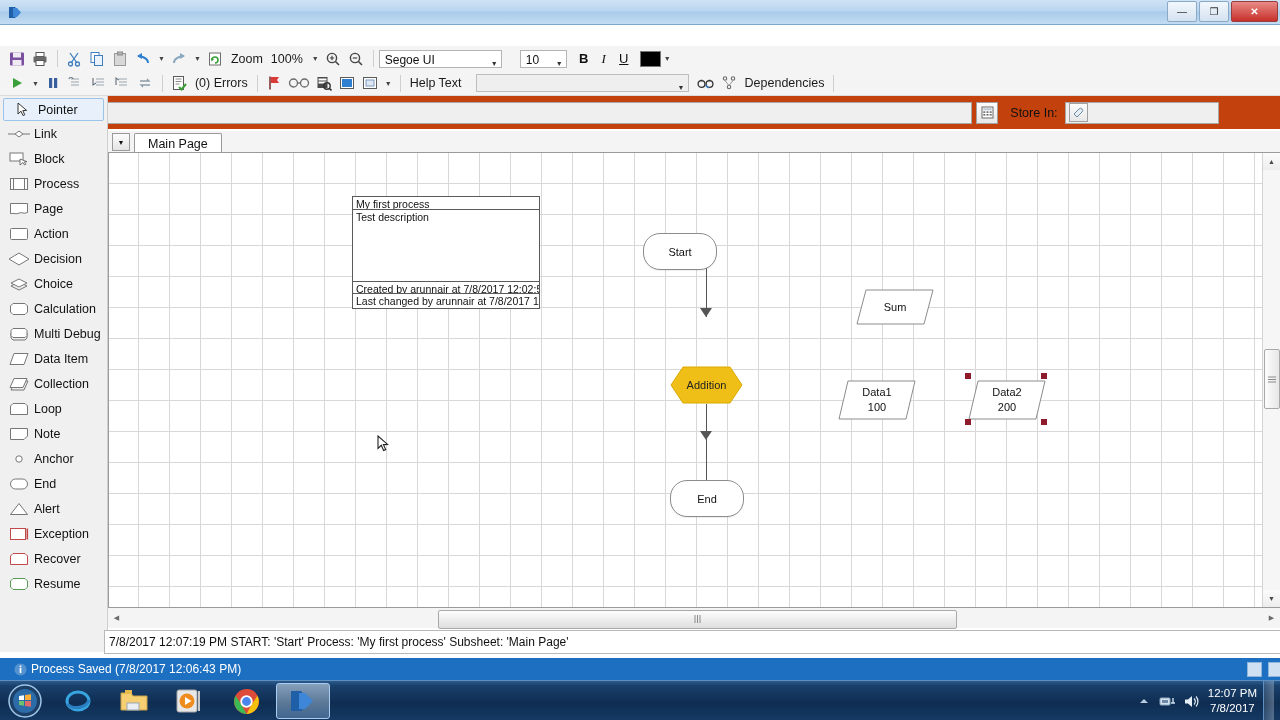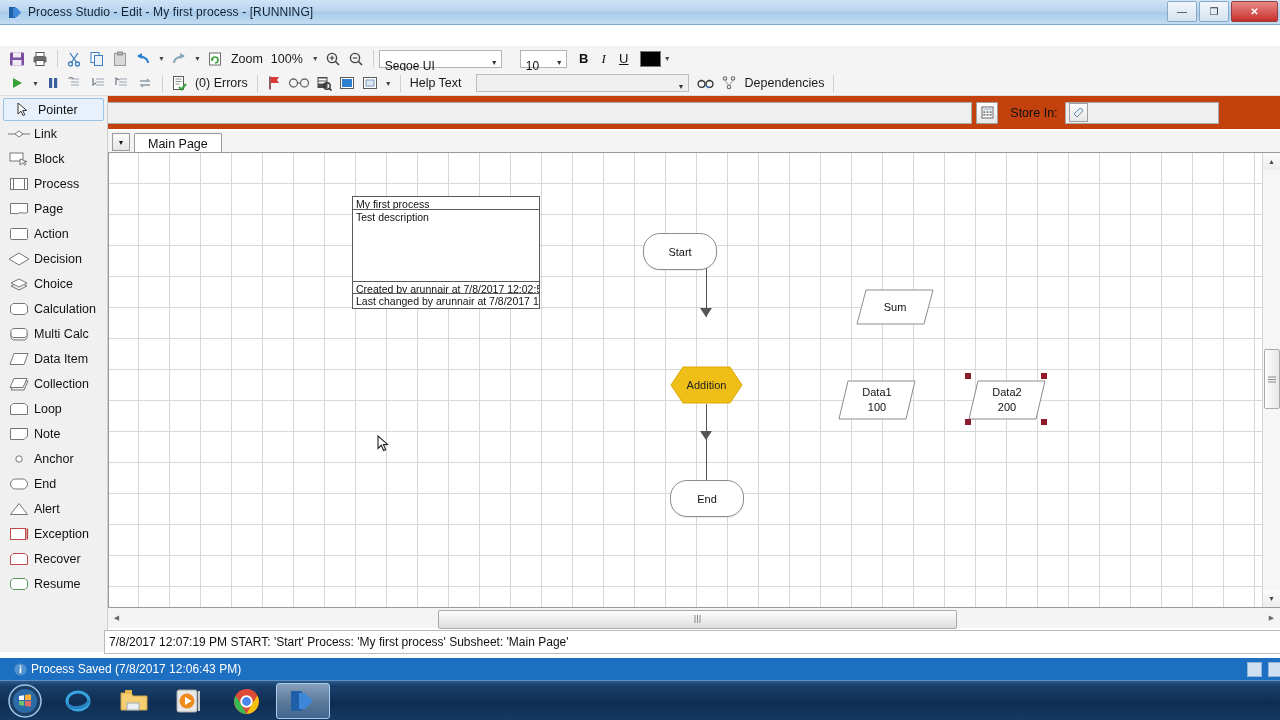--- a/index.html
+++ b/index.html
@@ -22,21 +22,21 @@
   .menu-item{font-size:12.5px;color:#1b1b1b;padding:2px 10px;cursor:default;}
 
   
   .toolbar{position:absolute;left:0;width:1280px;height:25px;background:#f4f4f4;display:flex;align-items:center;box-sizing:border-box;padding-left:6px;}
   .toolbar.row1{top:46px;}
   .toolbar.row2{top:71px;border-bottom:1px solid #dcdcdc;}
   .ti{width:22px;height:21px;display:flex;align-items:center;justify-content:center;margin-right:1px;}
   .sep{width:1px;height:17px;background:#cfcfcf;margin:0 5px;}
   .tlabel{font-size:12.5px;color:#1b1b1b;margin:0 4px;white-space:nowrap;}
   .caret{font-size:7px;color:#444;margin:0 3px;}
-  .combo{height:18px;border:1px solid #b4b4b4;background:#fff;display:flex;align-items:flex-start;
+  .combo{height:18px;border:1px solid #b4b4b4;background:#fff;display:flex;align-items:flex-end;
     justify-content:space-between;padding:8px 3px 0 5px;box-sizing:border-box;font-size:12px;color:#111;}
   .combo .cv{overflow:hidden;white-space:nowrap;}
   .combo .ar{font-size:7px;color:#333;}
   .fmtbtn{width:20px;height:19px;display:flex;align-items:center;justify-content:center;font-size:13px;color:#111;}
   .colorsw{width:19px;height:14px;background:#000;border:1px solid #777;}
 
   
   .exprbar{position:absolute;left:0;top:96px;width:1280px;height:33px;background:#c2410c;display:flex;align-items:center;padding-left:10px;box-sizing:border-box;}
   .exprbar .lbl{font-size:12.5px;margin-right:7px;}
   .exprfield{height:20px;border:1px solid #a8a8a8;background:#efefef;flex:0 0 auto;}
@@ -116,21 +116,20 @@
 
 <div id="app">
 
   <div class="titlebar">
     <div class="tb-icon">
       <svg width="15" height="13" viewBox="0 0 15 13">
         <path d="M1 1 L7 1 L12 6.5 L7 12 L1 12 Z" fill="#1f5fa8"></path>
         <path d="M5 2 L9 2 L13 6.5 L9 11 L5 11 Z" fill="#3d86d8"></path>
       </svg>
     </div>
-    <div class="tb-title">Process Studio  - Edit - My first process - [RUNNING]</div>
     <div class="wbtns">
       <div class="wbtn">—</div>
       <div class="wbtn">❐</div>
       <div class="wbtn close">✕</div>
     </div>
   </div>
 
 
   <div class="toolbar row1">
     <div class="ti">
@@ -431,21 +430,21 @@
       </span>
       <span class="plabel">Calculation</span>
     </div>
     <div class="pitem">
       <span class="picon">
         <svg width="20" height="14" viewBox="0 0 20 14">
             <path d="M2 6 L4 4 h12 L18 6 v5 L16 13 h-12 L2 11 Z" fill="#eee" stroke="#777"></path>
             <path d="M2 3.5 L4 1.5 h12 L18 3.5 v5 L16 10.5 h-12 L2 8.5 Z" fill="#fff" stroke="#777"></path>
           </svg>
       </span>
-      <span class="plabel">Multi Calc</span>
+      <span class="plabel">Multi Debug</span>
     </div>
     <div class="pitem">
       <span class="picon">
         <svg width="20" height="14" viewBox="0 0 20 14">
             <path d="M5 1.5 h14 l-4 11 h-14 Z" fill="#fff" stroke="#777"></path>
           </svg>
       </span>
       <span class="plabel">Data Item</span>
     </div>
     <div class="pitem">
@@ -687,15 +686,40 @@
           <circle cx="13.5" cy="13.5" r="6.2" fill="#fff"></circle>
           <circle cx="13.5" cy="13.5" r="4.4" fill="#4885ed"></circle>
         </svg>
     </div>
     <div class="tbapp active">
       <svg width="30" height="26" viewBox="0 0 30 26">
           <path d="M3 3 L13 3 L22 13 L13 23 L3 23 Z" fill="#1f5fa8"></path>
           <path d="M11 5 L17 5 L25 13 L17 21 L11 21 Z" fill="#3d86d8"></path>
         </svg>
     </div>
+    <div class="tray">
+      <span class="trayico">
+        <svg width="10" height="8" viewBox="0 0 10 8">
+            <path d="M1 6 L5 2 L9 6 Z" fill="#b8ccdf"></path>
+          </svg>
+      </span>
+      <span class="trayico">
+        <svg width="17" height="15" viewBox="0 0 17 15">
+            <rect x="1" y="4" width="10" height="7" rx="1" fill="#d4e2ef" stroke="#8fa8c0"></rect>
+            <rect x="3" y="6" width="6" height="3" fill="#6d8ba8"></rect>
+            <path d="M12 9 h4 M14 9 v-5" stroke="#cfe0f0" stroke-width="1.4"></path>
+          </svg>
+      </span>
+      <span class="trayico">
+        <svg width="17" height="15" viewBox="0 0 17 15">
+            <path d="M2 5.5 h3 L9 2 v11 L5 9.5 h-3 Z" fill="#e6eef6"></path>
+            <path d="M11 4.5 a4.5 4.5 0 0 1 0 6 M13 2.5 a7.5 7.5 0 0 1 0 10" stroke="#e6eef6" stroke-width="1.2" fill="none"></path>
+          </svg>
+      </span>
+      <span class="clock">
+        <div>12:07 PM</div>
+        <div>7/8/2017</div>
+      </span>
+      <span class="showdesk"></span>
+    </div>
   </div>
 
 </div>
 
 </body></html>

